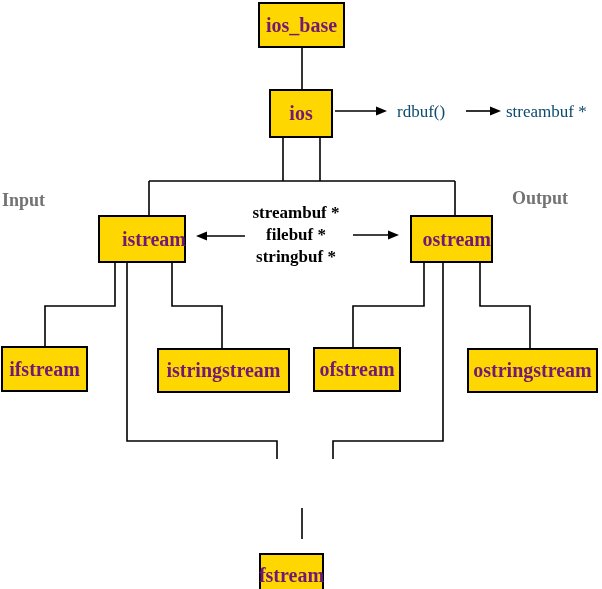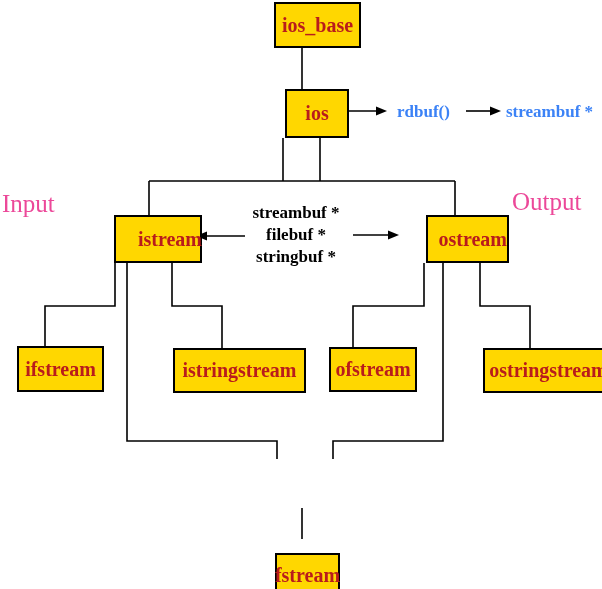--- a/index.html
+++ b/index.html
@@ -23,36 +23,35 @@
   .node {
     position: absolute;
     box-sizing: border-box;
     background: #FFD700;
     border: 2px solid #000000;
     display: flex;
     align-items: center;
     justify-content: center;
     font-weight: bold;
     font-size: 20px;
-    color: #b91c1c;
+    color: #701a75;
     white-space: nowrap;
-    margin-left: 16px;
   }
   .side-label {
     position: absolute;
-    font-weight: normal;
-    font-size: 25px;
-    color: #ec4899;
+    font-weight: bold;
+    font-size: 18px;
+    color: #737373;
     white-space: nowrap;
   }
   .small-label {
     position: absolute;
-    font-weight: bold;
+    font-weight: normal;
     font-size: 17px;
-    color: #3b82f6;
+    color: #0c4a6e;
     white-space: nowrap;
   }
   .buffer-stack {
     position: absolute;
     left: 245px;
     top: 202px;
     width: 102px;
     text-align: center;
     font-weight: bold;
     font-size: 17px;

